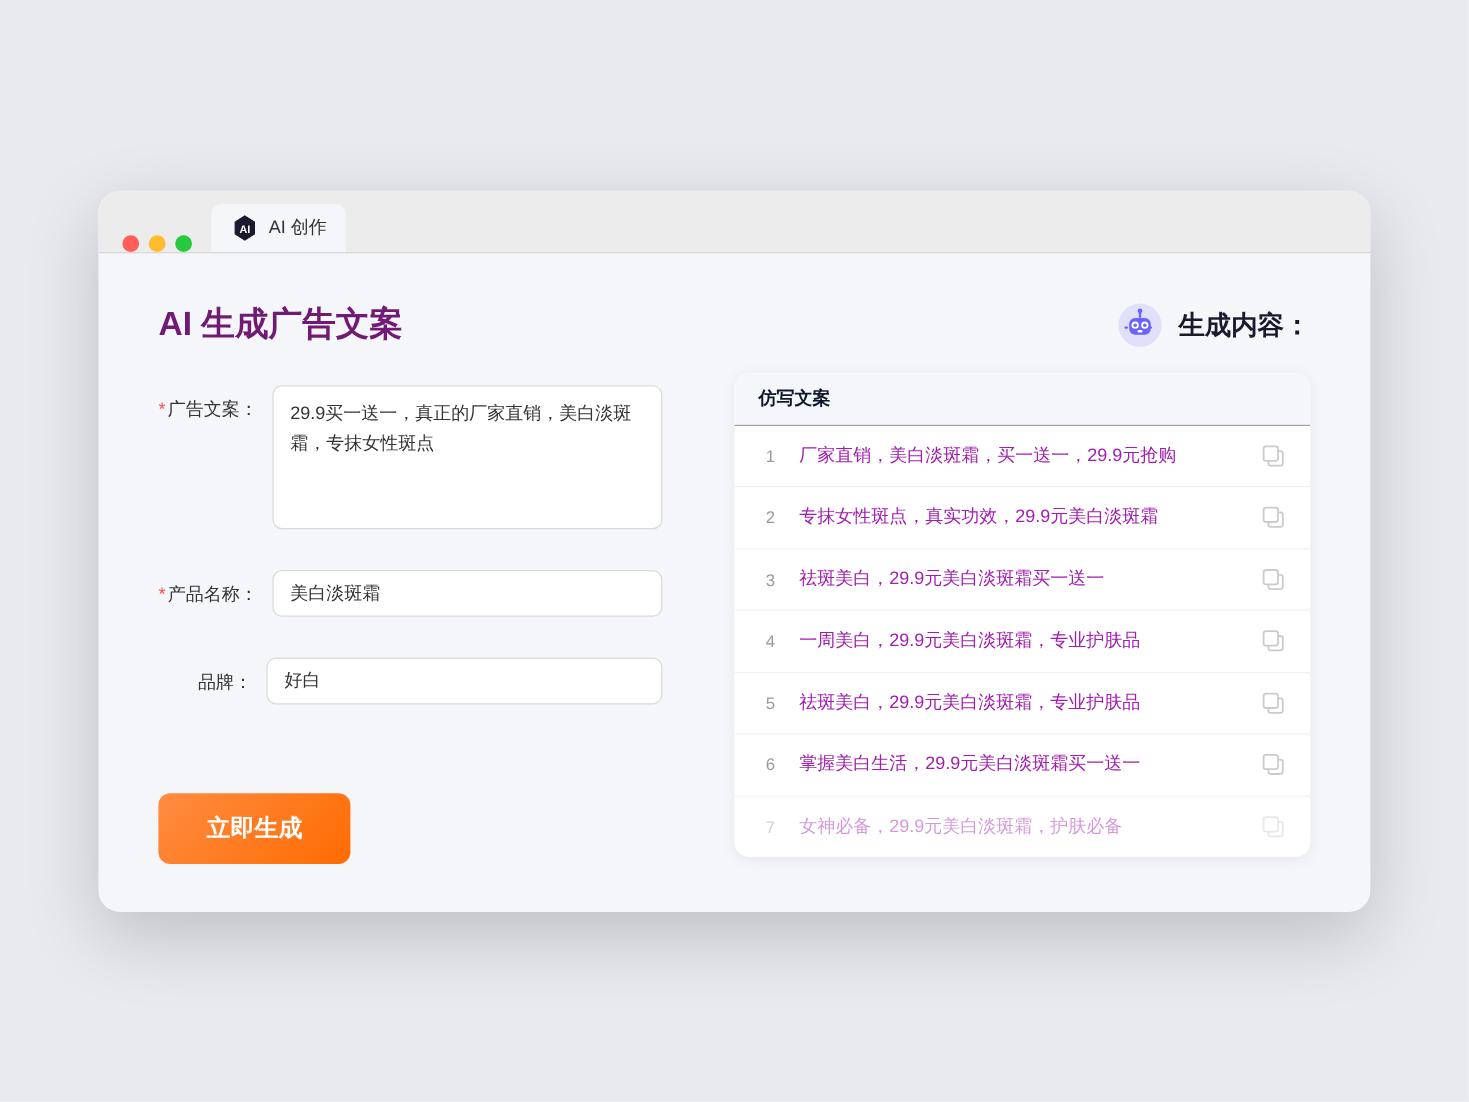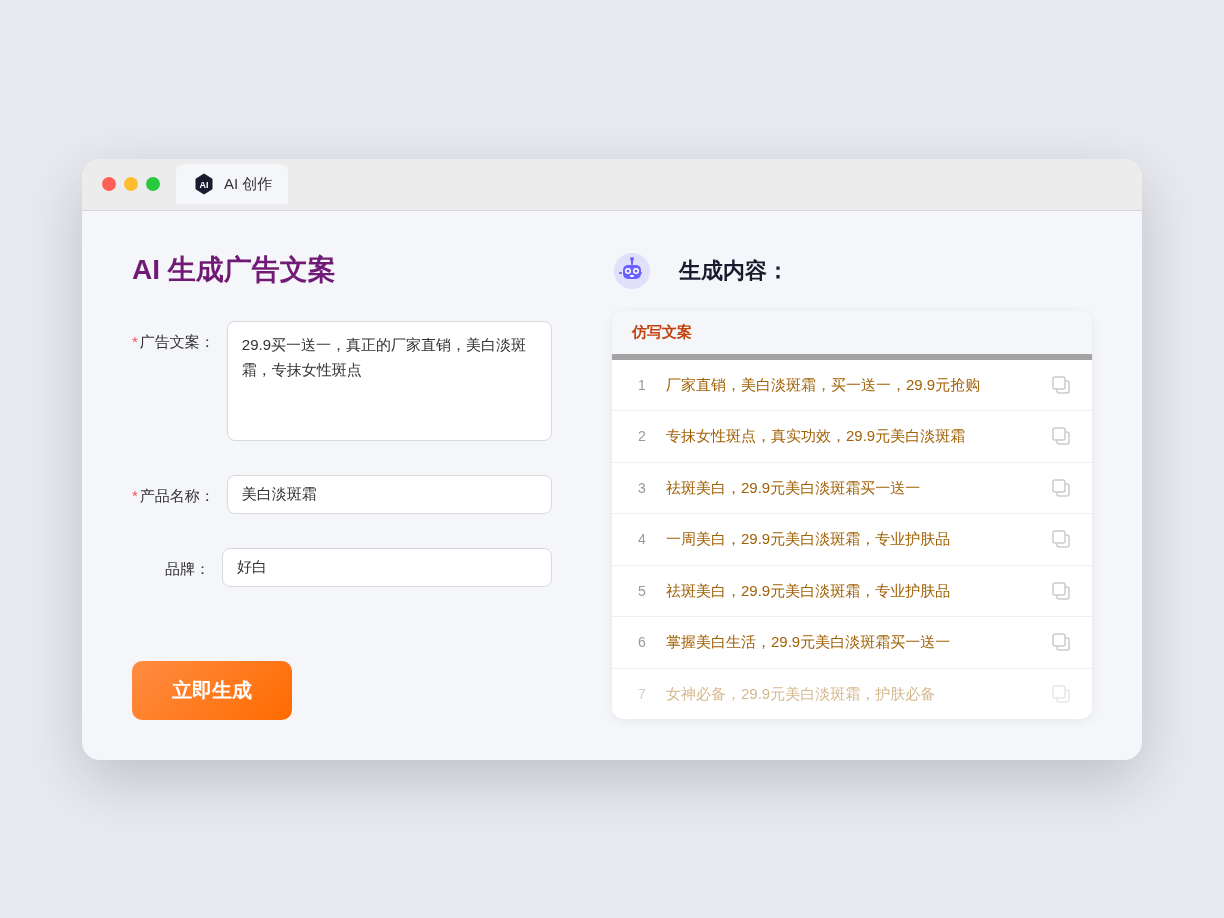--- a/index.html
+++ b/index.html
@@ -17,21 +17,21 @@
       background: #f5f6fa;
       border-radius: 18px;
       box-shadow: 0 20px 60px rgba(0,0,0,0.18);
       overflow: hidden;
     }
 
     .browser-titlebar {
       background: #ececec;
       height: 52px;
       display: flex;
-      align-items: center;
+      align-items: flex-end;
       padding: 0 20px;
       border-bottom: 1px solid #d8d8d8;
       gap: 16px;
     }
 
     .traffic-lights {
       display: flex;
       gap: 8px;
       align-items: center;
     }
@@ -127,44 +127,45 @@
     }
 
     
     .right-panel {
       flex: 1;
     }
 
     .result-header {
       display: flex;
       align-items: center;
-      gap: 27px;
+      gap: 12px;
       margin-bottom: 20px;
+      justify-content: flex-end;
     }
 
     .result-title {
       font-size: 22px;
       font-weight: 600;
       color: #1a1a2e;
     }
 
     .result-table {
       background: #fff;
       border-radius: 12px;
       overflow: hidden;
       box-shadow: 0 2px 12px rgba(0,0,0,0.06);
     }
 
     .result-table-header {
       background: #f5f6fa;
       padding: 12px 20px;
       font-size: 15px;
       font-weight: 600;
-      color: #c2410c;
-      border-bottom: 6px solid #a3a3a3;
+      color: #0f172a;
+      border-bottom: 1px solid #a3a3a3;
     }
 
     .result-row {
       display: flex;
       align-items: center;
       padding: 14px 20px;
       border-bottom: 1px solid #f0f0f0;
       gap: 14px;
     }
 
@@ -176,21 +177,21 @@
     .result-num {
       font-size: 14px;
       color: #999;
       min-width: 20px;
       text-align: center;
     }
 
     .result-text {
       flex: 1;
       font-size: 15px;
-      color: #a16207;
+      color: #a21caf;
       line-height: 1.5;
     }
 
     .copy-icon {
       width: 22px;
       height: 22px;
       opacity: 0.5;
       cursor: pointer;
       flex-shrink: 0;
     }

